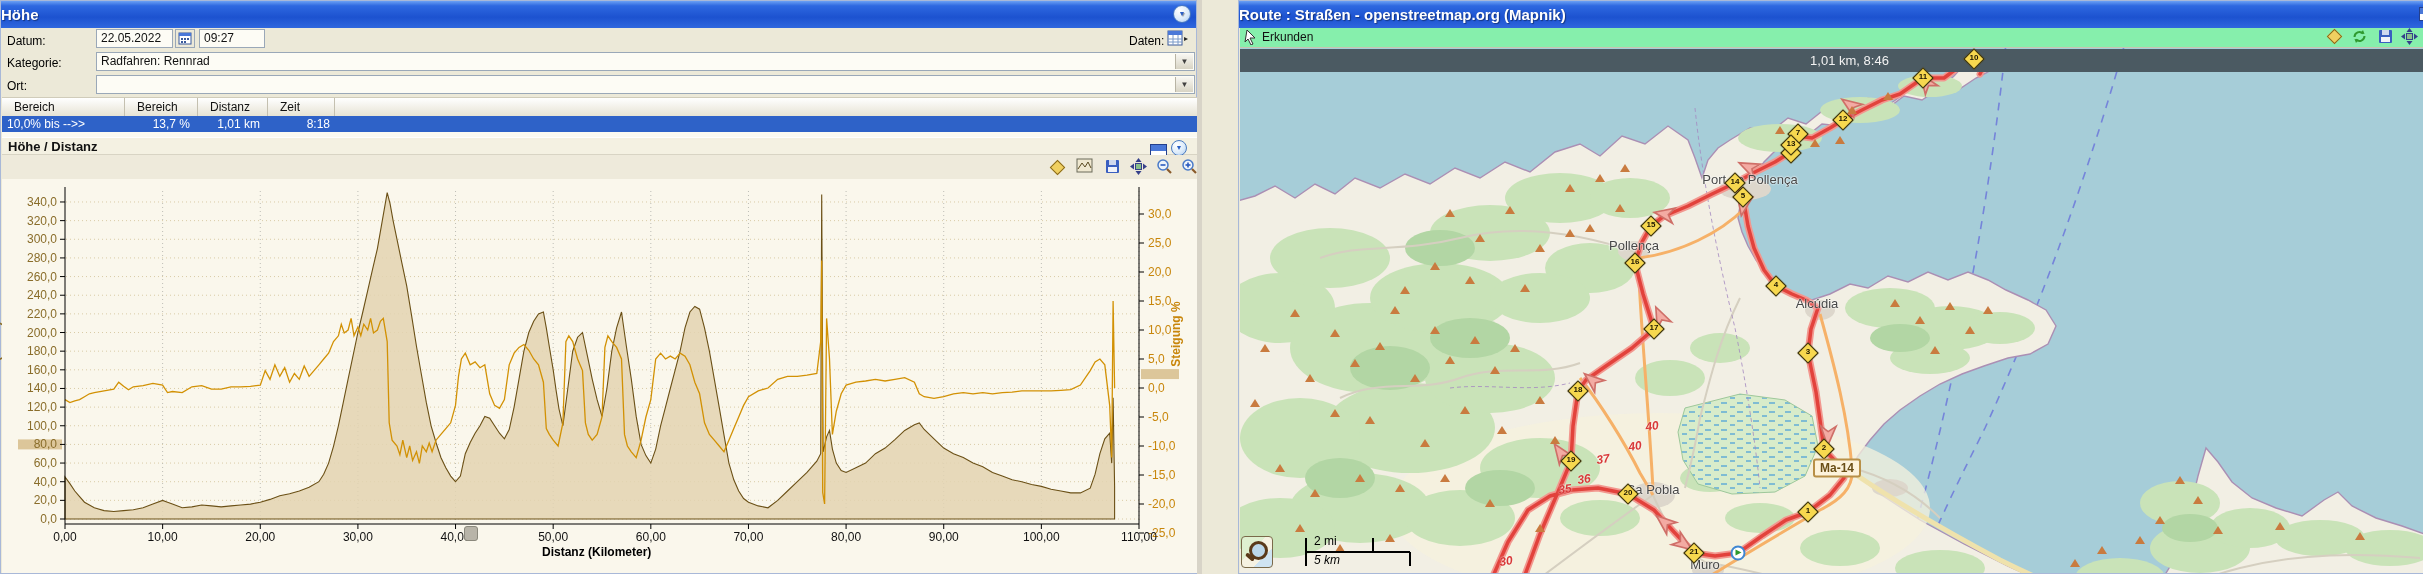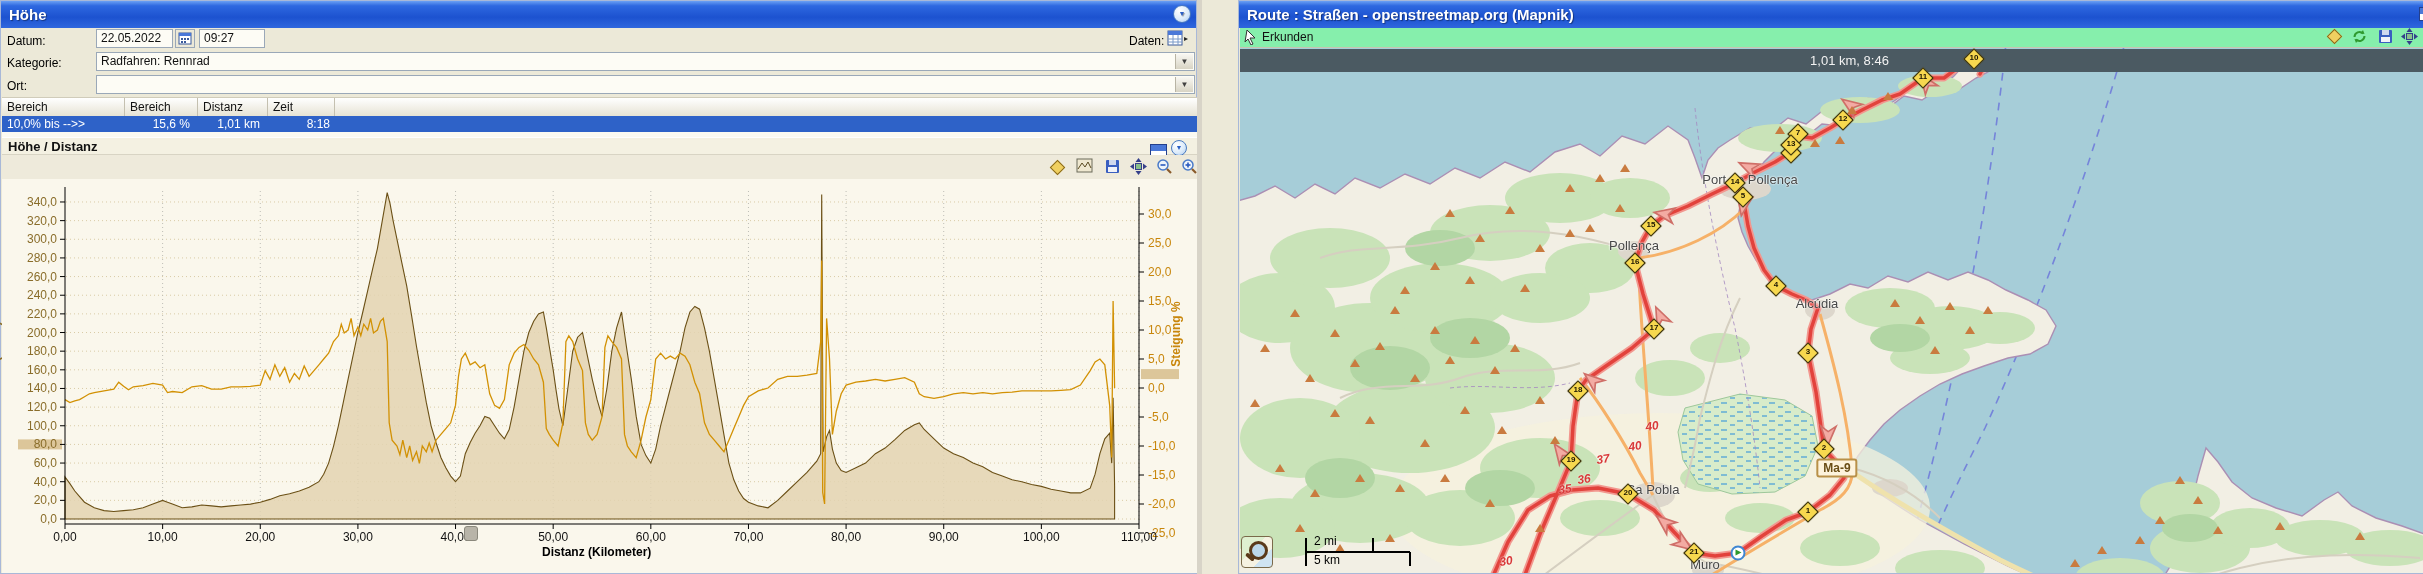--- a/index.html
+++ b/index.html
@@ -4,36 +4,36 @@
 <style>
   html,body{margin:0;padding:0;background:#d8d4c8;}
   #app{position:relative;width:2423px;height:574px;background:#ece9d8;overflow:hidden;
        font-family:"Liberation Sans",sans-serif;font-size:12px;color:#111;}
   .panel{position:absolute;top:0;height:574px;background:#ece9d8;border:1px solid #a8b8d8;box-sizing:border-box;}
   #left-panel{left:0;width:1197px;}
   #right-panel{left:1238px;width:1221px;}
   #splitter{position:absolute;left:1197px;top:0;width:5px;height:574px;background:#d8d4c8;}
   .titlebar{position:absolute;left:0;top:0;right:0;height:27px;
      background:linear-gradient(180deg,#6aa0f4 0%,#2e68e0 18%,#1c52d0 60%,#2f67de 100%);
-     color:#fff;font-weight:bold;font-size:15px;line-height:27px;padding-left:8px;box-sizing:border-box;
+     color:#fff;font-weight:bold;font-size:15px;line-height:27px;padding-left:0;box-sizing:border-box;
      text-shadow:1px 1px 1px rgba(0,0,0,.4);}
   .roundbtn{position:absolute;top:4px;width:18px;height:18px;border-radius:50%;
      background:radial-gradient(circle at 35% 30%,#ffffff,#dcebfa 55%,#a9c9ee);
      border:1px solid #4a7ac0;box-sizing:border-box;text-align:center;line-height:15px;font-size:7px;color:#2b5fc4;}
   .splitico{position:absolute;top:6px;width:17px;height:14px;border:1px solid #24408c;background:#fff;box-sizing:border-box;}
   .splitico:before{content:"";position:absolute;left:0;top:0;right:0;height:6px;background:#4a78d8;}
   .row-label{position:absolute;left:6px;font-size:12px;color:#000;}
   .field{position:absolute;height:19px;background:#fdfcf5;border:1px solid #9aa8b8;box-sizing:border-box;
      font-size:12px;line-height:17px;padding-left:4px;}
   .combo-arrow{position:absolute;right:1px;top:1px;width:17px;height:15px;background:linear-gradient(#f8f7f2,#d8d4c4);
      border-left:1px solid #b8b4a4;text-align:center;font-size:8px;line-height:15px;color:#404040;}
   
   #range-table-header{position:absolute;left:1px;top:96px;width:1195px;height:18px;
      background:linear-gradient(#ffffff,#e6e3d4);border-top:1px solid #d0ccba;border-bottom:1px solid #b8b4a4;}
-  .th{position:absolute;top:0;height:18px;line-height:18px;padding-left:5px;border-right:1px solid #c4c0b0;box-sizing:border-box;font-size:12px;}
+  .th{position:absolute;top:0;height:18px;line-height:18px;padding-left:12px;border-right:1px solid #c4c0b0;box-sizing:border-box;font-size:12px;}
   #range-row{position:absolute;left:1px;top:115px;width:1195px;height:16px;background:#2e62c8;color:#fff;font-size:12px;line-height:16px;}
   .td{position:absolute;top:0;height:16px;}
   #below-row{position:absolute;left:1px;top:131px;width:1195px;height:5px;background:#fbfaf2;}
   #section-header{position:absolute;left:1px;top:136px;width:1195px;height:18px;background:#f4f1e2;
      border-top:1px solid #fff;border-bottom:1px solid #d8d4c4;font-weight:bold;font-size:13px;line-height:18px;padding-left:6px;box-sizing:border-box;}
   #chart-toolbar{position:absolute;left:1px;top:154px;width:1195px;height:24px;background:#eeeadb;}
   .tool{position:absolute;top:3px;width:18px;height:18px;text-align:center;}
   .diamond{position:absolute;top:4px;left:4px;width:9px;height:9px;background:#f0d060;border:1px solid #8a6a1a;transform:rotate(45deg);}
   .floppy{position:absolute;top:2px;left:3px;width:13px;height:13px;background:#3a5fc0;border-radius:1px;}
   .floppy i{position:absolute;left:3px;top:0;width:7px;height:5px;background:#cfd8ee;}
@@ -120,21 +120,21 @@
     </div>
 
     <div id="range-table-header">
       <div class="th" style="left:0;width:123px;">Bereich</div>
       <div class="th" style="left:123px;width:73px;">Bereich</div>
       <div class="th" style="left:196px;width:70px;">Distanz</div>
       <div class="th" style="left:266px;width:67px;">Zeit</div>
     </div>
     <div id="range-row">
       <div class="td" style="left:5px;">10,0% bis --&gt;&gt;</div>
-      <div class="td" style="left:123px;width:65px;text-align:right;">15,6 %</div>
+      <div class="td" style="left:123px;width:65px;text-align:right;">13,7 %</div>
       <div class="td" style="left:196px;width:62px;text-align:right;">1,01 km</div>
       <div class="td" style="left:266px;width:62px;text-align:right;">8:18</div>
     </div>
     <div id="below-row"></div>
 
     <div id="section-header">
       <span>Höhe / Distanz</span>
       <div class="splitico" style="left:1148px;"></div>
       <div class="roundbtn" style="left:1169px;top:2px;width:16px;height:16px;line-height:13px;">▼</div>
     </div>
@@ -615,33 +615,33 @@
           </div>
           <div class="wp" style="left: 388px; top: 446px;">
             <span>20</span>
           </div>
           <div class="wp" style="left: 454px; top: 505px;">
             <span>21</span>
           </div>
         </div>
 
       <div id="road-shield" style="left:597px;top:420px;">
-        <span>Ma-9</span>
+        <span>Ma-14</span>
       </div>
 
       <div id="start-marker" style="left:498px;top:505px;">
           <i></i>
         </div>
 
       <div id="scalebar">
         <svg width="120" height="36" style="position:absolute;left:0;top:0;">
           <line x1="6" y1="19" x2="110" y2="19" stroke="#000" stroke-width="2"></line>
           <line x1="6" y1="5" x2="6" y2="33" stroke="#000" stroke-width="2"></line>
           <line x1="73" y1="5" x2="73" y2="19" stroke="#000" stroke-width="2"></line>
           <line x1="110" y1="19" x2="110" y2="33" stroke="#000" stroke-width="2"></line>
         </svg>
         <span style="position:absolute;left:14px;top:1px;">2 mi</span>
-        <span style="position:absolute;left:14px;top:20px;">5 km</span>
+        <span style="position:absolute;left:14px;top:20px;font-style:italic;">5 km</span>
       </div>
       <div id="osm-logo"></div>
     </div>
   </section>
 </div>
 
 </body></html>

